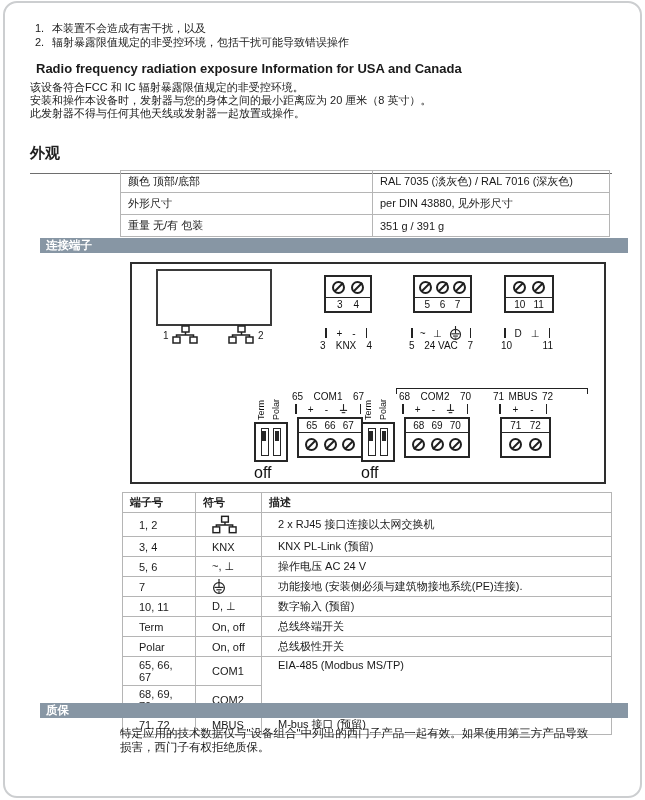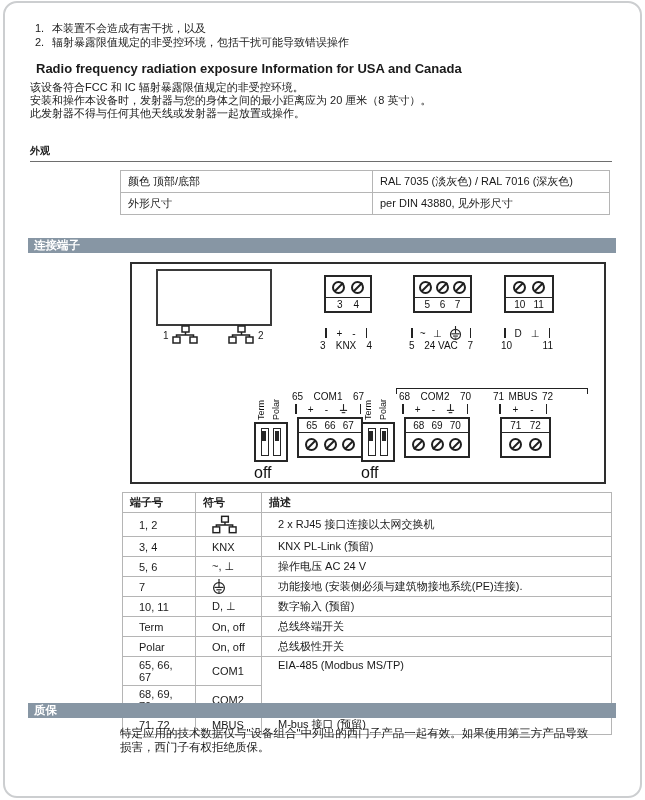--- a/index.html
+++ b/index.html
@@ -9,24 +9,24 @@
          border-radius:14px;pointer-events:none;}
   .abs{position:absolute;}
 
   
   .note-line{display:flex;font-size:11px;line-height:13.5px;}
   .note-num{width:17px;}
   .rf-head{font-size:13px;font-weight:bold;}
   .para{font-size:11px;line-height:13px;}
 
   
-  .sec-plain{font-size:10px;font-weight:bold;color:#222;border-bottom:1.5px solid #6e6e6e;
-             padding-bottom:3px;}
+  .sec-plain{font-size:15px;font-weight:bold;color:#222;border-bottom:1.5px solid #6e6e6e;
+             padding-bottom:10px;}
   .sec-bar{height:15px;line-height:15px;background:#8796a4;color:#fff;font-size:11.5px;
-           font-weight:bold;padding-left:6px;}
+           font-weight:bold;padding-left:6px;margin-left:12px;}
 
   
   table{border-collapse:collapse;table-layout:fixed;font-size:11px;color:#1a1a1a;}
   .atable{width:490px;}
   .atable td{border:1px solid #b5b5b5;padding:3px 7px;height:14px;}
   .ttable{width:490px;}
   .ttable th{border:1px solid #b5b5b5;padding:2px 7px;text-align:left;font-size:11px;
              font-weight:bold;color:#222;height:14px;}
   .ttable td{border:1px solid #b5b5b5;padding:2px 16px;height:13px;vertical-align:middle;}
 
@@ -91,20 +91,24 @@
       </colgroup>
     <tbody>
       <tr>
         <td>颜色 顶部/底部</td>
         <td>RAL 7035 (淡灰色) / RAL 7016 (深灰色)</td>
       </tr>
       <tr>
         <td>外形尺寸</td>
         <td>per DIN 43880, 见外形尺寸</td>
       </tr>
+      <tr>
+        <td>重量 无/有 包装</td>
+        <td>351 g / 391 g</td>
+      </tr>
     </tbody>
   </table>
 
   <div class="abs sec-bar" style="left:28px;top:238px;width:582px">连接端子</div>
 
   <div class="abs diagram" style="left:130px;top:262px;width:472px;height:218px">
 
     <div class="abs devrect" style="left:24px;top:5px;width:112px;height:53px"></div>
     <span class="abs" style="left:31px;top:66px;font-size:10px">1</span>
     <svg class="abs" style="left:40px;top:61px" width="26" height="19" viewBox="0 0 26 19">

